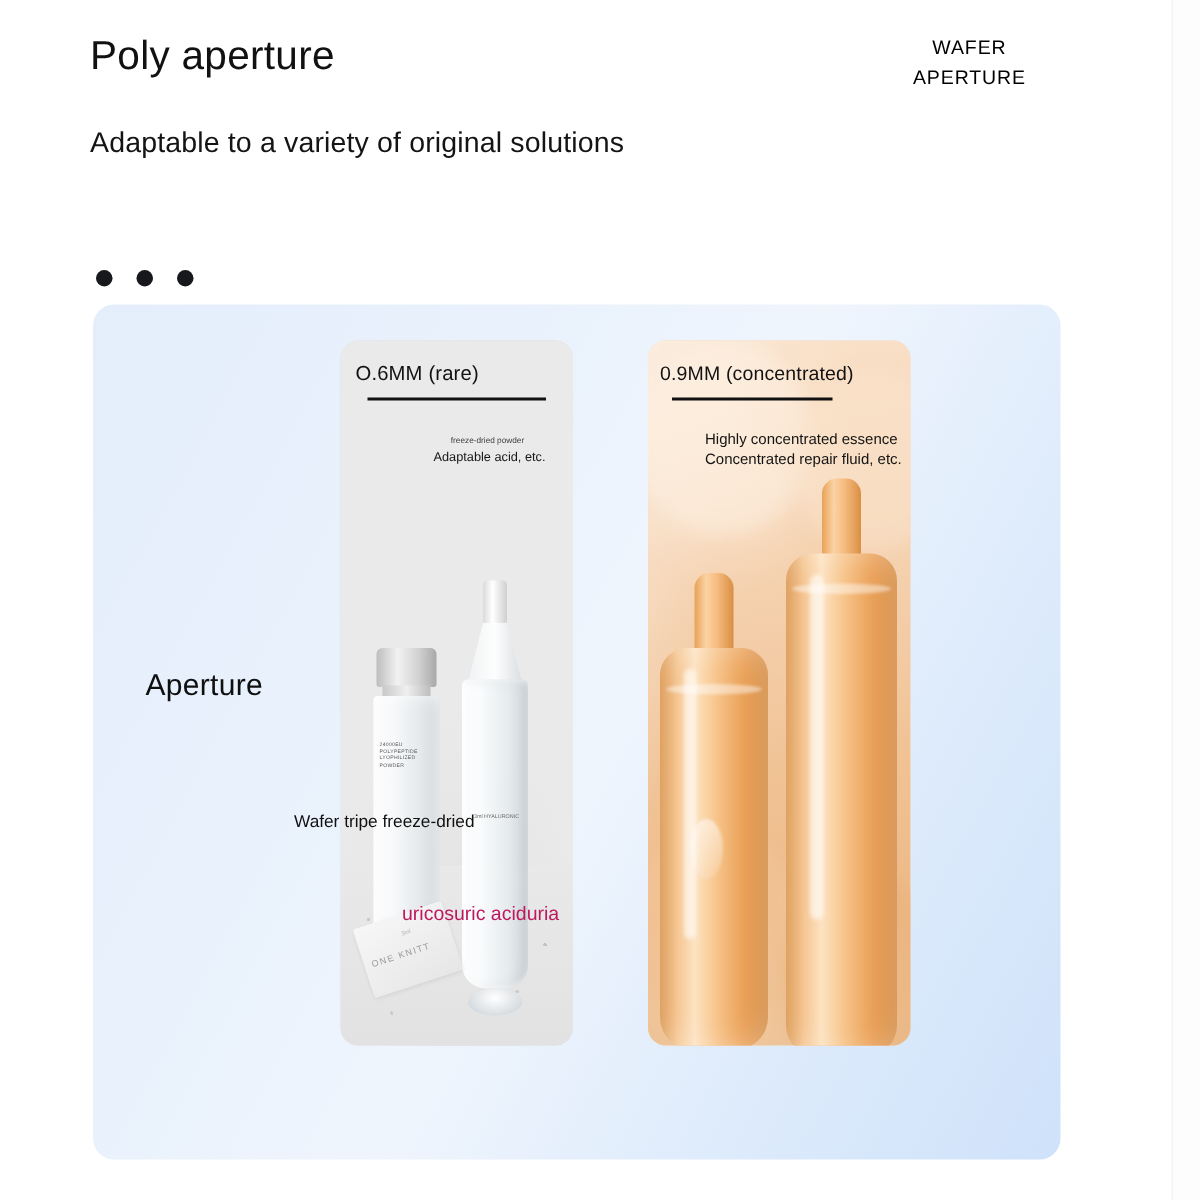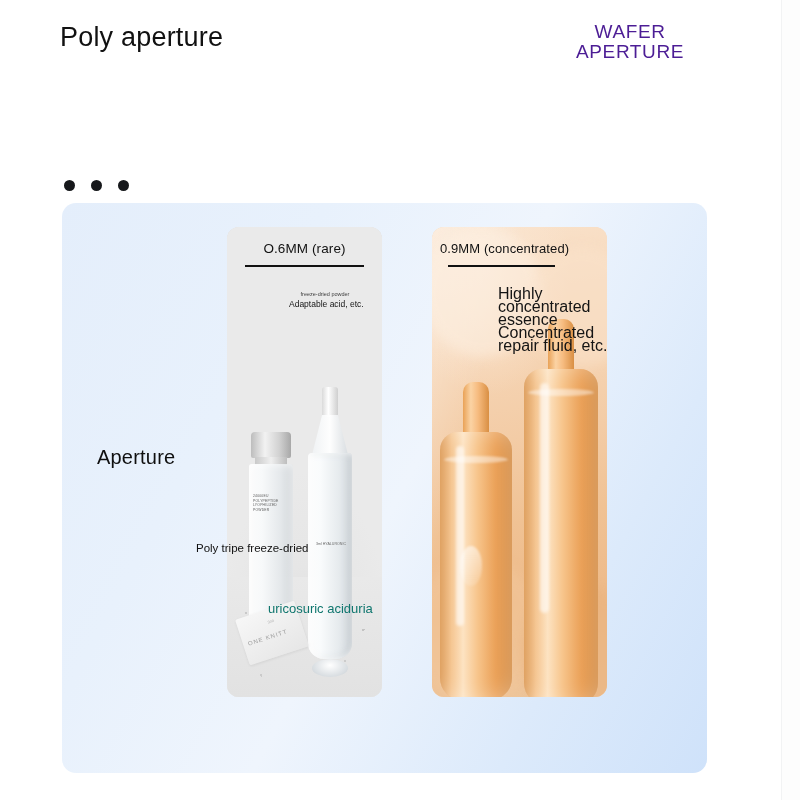--- a/index.html
+++ b/index.html
@@ -20,21 +20,21 @@
     font-size:27px;font-weight:400;letter-spacing:.2px;color:#111;
     white-space:nowrap;
   }
   .subtitle{
     position:absolute;left:60px;top:85px;
     font-size:19px;font-weight:400;color:#141414;letter-spacing:.1px;
     white-space:nowrap;
   }
   .brand{
     position:absolute;right:116px;top:22px;
-    text-align:center;font-size:19px;line-height:20px;color:#4c1d95;
+    text-align:center;font-size:13px;line-height:20px;color:#000000;
     letter-spacing:.6px;
   }
   .brand span{display:block;}
 
   .dots{position:absolute;left:64px;top:180px;display:flex;gap:16px;align-items:center;}
   .dot{width:11px;height:11px;border-radius:50%;background:#16181b;}
 
   .panel{
     position:absolute;left:62px;top:203px;width:645px;height:570px;
     border-radius:14px;
@@ -93,21 +93,21 @@
 
   
   .knitt{position:absolute;left:14px;top:382px;width:62px;height:48px;transform:rotate(-18deg);
     background:linear-gradient(160deg,#f7f7f7,#e6e6e6);border-radius:2px;
     box-shadow:0 1px 3px rgba(0,0,0,.08);}
   .knitt .t{position:absolute;left:5px;top:24px;font-size:6px;color:#9b9b9b;letter-spacing:1px;}
   .knitt .t2{position:absolute;left:30px;top:10px;font-size:4px;color:#b3b3b3;}
 
   .card-head{
     position:absolute;left:0;top:0;width:100%;
-    padding:14px 10px 0 10px;box-sizing:border-box;text-align:center;z-index:4;
+    padding:14px 10px 0 10px;box-sizing:border-box;text-align:left;z-index:4;
   }
   .card-head .h{font-size:13.5px;color:#121212;letter-spacing:.1px;white-space:nowrap;}
   .card-head .rule{height:2px;background:#111;margin:9px 8px 0 8px;}
   .card-sub{position:absolute;z-index:4;}
   .card-left .card-sub{left:48px;top:64px;width:100px;text-align:center;}
   .card-left .card-sub .tiny{font-size:5.5px;line-height:7px;color:#3d3d3d;}
   .card-left .card-sub .m{font-size:8.5px;line-height:10px;color:#151515;margin-top:1px;text-align:left;padding-left:14px;}
 
   
   .card-right{left:370px;top:24px;width:175px;height:470px;background:#f6d8bb;}
@@ -141,35 +141,36 @@
     background:linear-gradient(180deg,rgba(255,255,255,.55),rgba(255,255,255,.15));filter:blur(1px);}
   .ampB{left:92px;top:92px;width:74px;height:390px;}
   .ampB .body{height:336px;}
   .ampB .gloss{height:230px;}
   .ampB .ring{top:70px;}
 
   .card-right .card-head{text-align:left;padding:14px 12px 0 8px;}
   .card-right .card-head .h{font-size:13px;}
   .card-right .card-head .rule{margin:9px 40px 0 8px;}
   .card-right .card-sub{left:38px;top:60px;width:140px;}
-  .card-right .card-sub .m{font-size:16px;line-height:13px;color:#141414;margin-left:28px;}
+  .card-right .card-sub .m{font-size:10px;line-height:13px;color:#141414;}
 
   .footnote{
     position:absolute;left:172px;top:512px;width:360px;
     font-size:13.5px;line-height:19px;color:#111;letter-spacing:.1px;
   }
 </style>
 </head>
 <body>
 
 <div class="page-seam2"></div>
 <div class="page-seam"></div>
 
 <div class="hdr">
   <div class="title">Poly aperture</div>
+  <div class="subtitle">Adaptable to a variety of original solutions</div>
   <div class="brand">
     <span>WAFER</span>
     <span>APERTURE</span>
   </div>
 </div>
 
 <div class="dots">
   <div class="dot"></div>
   <div class="dot"></div>
   <div class="dot"></div>
@@ -243,14 +244,14 @@
       <div class="rule"></div>
     </div>
 
     <div class="card-sub">
       <div class="m">Highly concentrated essence Concentrated repair fluid, etc.</div>
     </div>
   </div>
 
 </div>
 
-<div style="position:absolute;left:196px;top:542px;font-size:11.5px;color:#111;">Poly tripe freeze-dried</div>
-<div style="position:absolute;left:268px;top:601px;font-size:13px;color:#0f766e;">uricosuric aciduria</div>
+<div style="position:absolute;left:196px;top:542px;font-size:11.5px;color:#111;">Wafer tripe freeze-dried</div>
+<div style="position:absolute;left:268px;top:601px;font-size:13px;color:#be185d;">uricosuric aciduria</div>
 
 </body></html>

